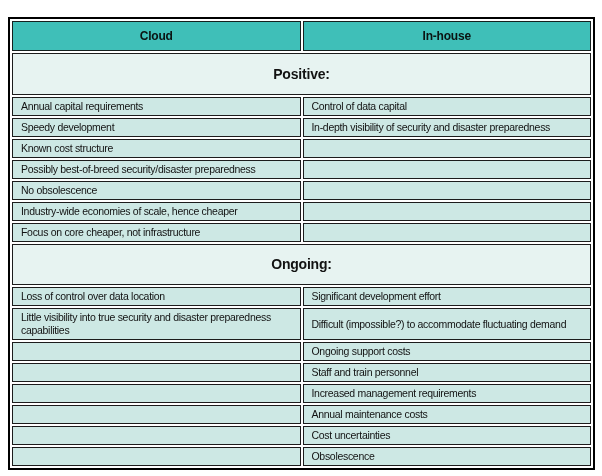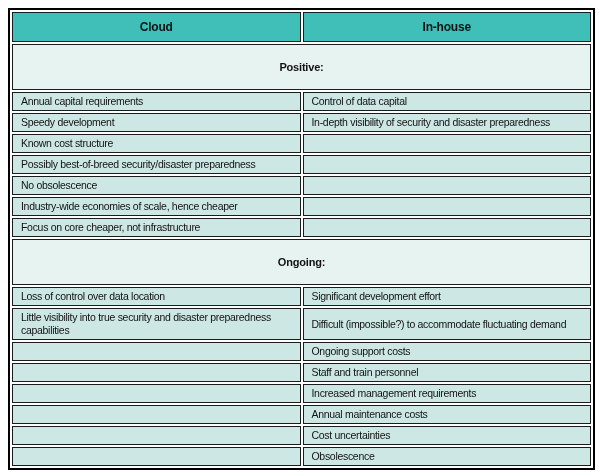--- a/index.html
+++ b/index.html
@@ -8,21 +8,21 @@
     background: #ffffff;
     width: 602px;
     height: 476px;
     font-family: "Liberation Sans", sans-serif;
     color: #121212;
   }
   .page {
     width: 602px;
     height: 476px;
     box-sizing: border-box;
-    padding: 8px 7px 6px 8px;
+    padding: 17px 7px 6px 8px;
     background: #ffffff;
   }
   .table-frame {
     box-sizing: border-box;
     width: 100%;
     height: 100%;
     border: 2px solid #000000;
     background: #ffffff;
     padding: 0px;
   }
@@ -40,21 +40,21 @@
     font-size: 12px;
     font-weight: bold;
     text-align: center;
     padding: 7px 4px;
     color: #0a1413;
     letter-spacing: -0.2px;
   }
   td.section {
     background: var(--section-bg, #e7f3f1);
     border: 1px solid #1c1c1c;
-    font-size: 11px;
+    font-size: 14px;
     font-weight: bold;
     text-align: center;
     padding: 2px 4px;
     letter-spacing: -0.2px;
   }
   td.cell {
     background: var(--row-bg, #cde8e4);
     border: 1px solid #1c1c1c;
     font-size: 10.5px;
     line-height: 13px;

